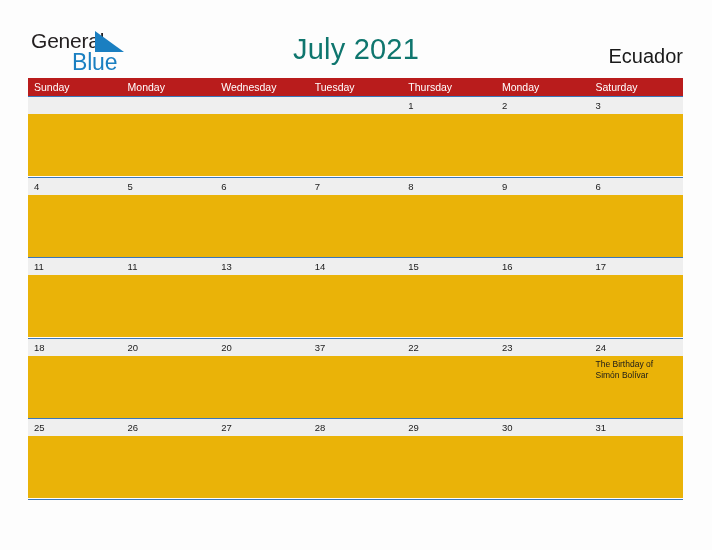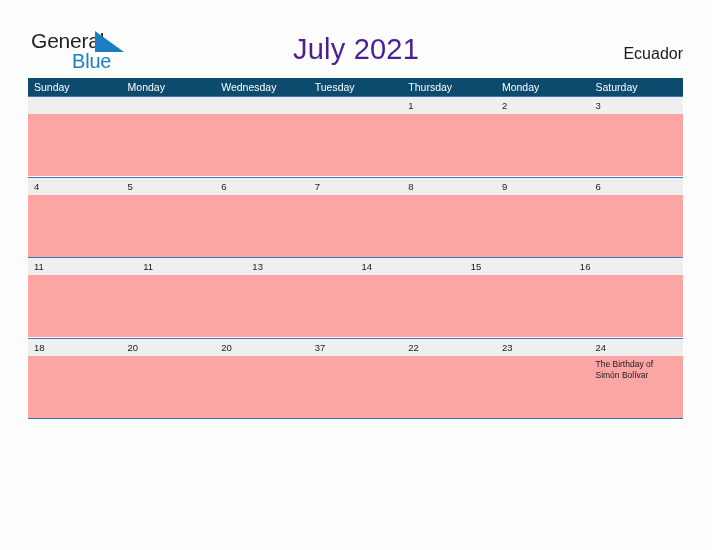--- a/index.html
+++ b/index.html
@@ -43,62 +43,62 @@
   .logo-flag {
     position: absolute;
     left: 64px;
     top: 1px;
     width: 29px;
     height: 21px;
     display: block;
   }
   .logo-row2 {
     display: block;
-    font-size: 20px;
+    font-size: 23px;
     color: #1a7fc1;
     letter-spacing: -0.2px;
     margin-left: 41px;
     margin-top: -1px;
     height: 22px;
   }
 
   .page-title {
     position: absolute;
     left: 0;
     top: 33px;
     width: 712px;
     text-align: center;
     font-size: 29px;
-    color: #4c1d95;
+    color: #0f766e;
     font-weight: 400;
     letter-spacing: 0.2px;
   }
 
   .region-label {
     position: absolute;
     right: 29px;
     top: 45px;
-    font-size: 16px;
+    font-size: 20px;
     color: #1a1a1a;
     font-weight: 400;
   }
 
   
   .calendar {
     position: absolute;
     left: 28px;
     top: 78px;
     width: 655px;
   }
 
   .weekday-header {
     display: flex;
     width: 655px;
     height: 18px;
-    background: #0c4a6e;
+    background: #b91c1c;
   }
   .weekday-cell {
     flex: 1 1 0;
     font-size: 10.5px;
     color: #ffffff;
     line-height: 18px;
     padding-left: 6px;
     box-sizing: border-box;
     overflow: hidden;
     white-space: nowrap;
@@ -129,21 +129,21 @@
     padding-left: 6px;
     box-sizing: border-box;
     overflow: hidden;
     white-space: nowrap;
   }
 
   .event-band {
     display: flex;
     width: 655px;
     height: 62px;
-    background: #fca5a5;
+    background: #eab308;
   }
   .event-cell {
     flex: 1 1 0;
     padding: 3px 8px 0 6px;
     box-sizing: border-box;
     font-size: 8.5px;
     line-height: 11.5px;
     color: #1a1a1a;
     overflow: hidden;
   }
@@ -232,20 +232,21 @@
   </div>
 
   <div class="week-row">
     <div class="day-band">
       <div class="day-num">11</div>
       <div class="day-num">11</div>
       <div class="day-num">13</div>
       <div class="day-num">14</div>
       <div class="day-num">15</div>
       <div class="day-num">16</div>
+      <div class="day-num">17</div>
     </div>
     <div class="event-band">
       <div class="event-cell"></div>
       <div class="event-cell"></div>
       <div class="event-cell"></div>
       <div class="event-cell"></div>
       <div class="event-cell"></div>
       <div class="event-cell"></div>
       <div class="event-cell"></div>
     </div>
@@ -265,16 +266,36 @@
       <div class="event-cell"></div>
       <div class="event-cell"></div>
       <div class="event-cell"></div>
       <div class="event-cell"></div>
       <div class="event-cell"></div>
       <div class="event-cell"></div>
       <div class="event-cell">The Birthday of Simón Bolívar</div>
     </div>
   </div>
 
+  <div class="week-row">
+    <div class="day-band">
+      <div class="day-num">25</div>
+      <div class="day-num">26</div>
+      <div class="day-num">27</div>
+      <div class="day-num">28</div>
+      <div class="day-num">29</div>
+      <div class="day-num">30</div>
+      <div class="day-num">31</div>
+    </div>
+    <div class="event-band">
+      <div class="event-cell"></div>
+      <div class="event-cell"></div>
+      <div class="event-cell"></div>
+      <div class="event-cell"></div>
+      <div class="event-cell"></div>
+      <div class="event-cell"></div>
+      <div class="event-cell"></div>
+    </div>
+  </div>
 
   <div class="calendar-bottom"></div>
 
 </div>
 
 </body></html>

